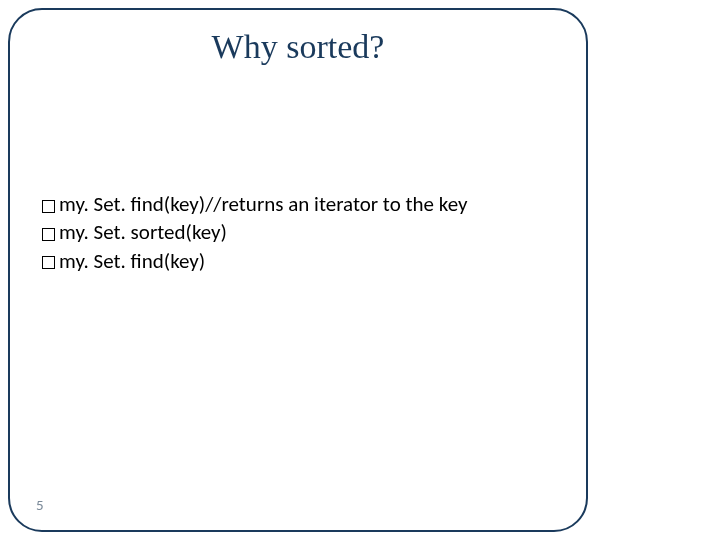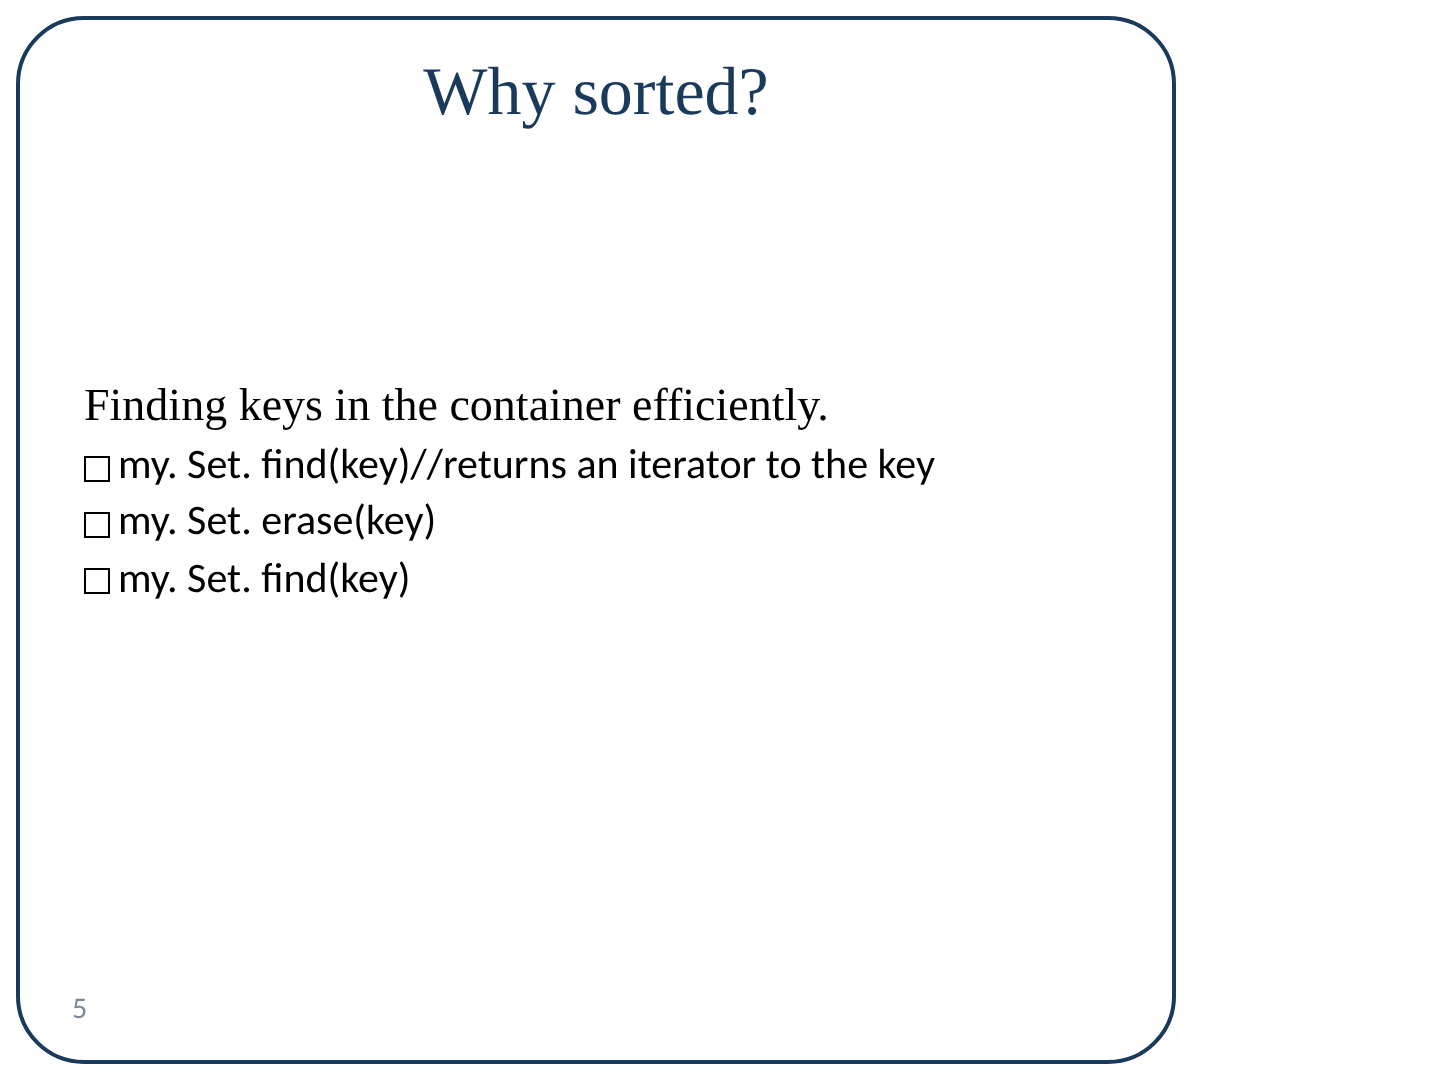--- a/index.html
+++ b/index.html
@@ -87,31 +87,30 @@
 </style>
 </head>
 <body>
 
 <div class="slide">
   <div class="frame"></div>
 
   <div class="title">Why sorted?</div>
 
   <div class="body">
-    <p class="lead">Finding keys in the container efficiently.</p>
 
     <div class="item">
       <span class="bullet-box"></span>
       <span class="api">my. Set. find(key)</span>
       <span class="comment">//returns an iterator to the key</span>
     </div>
 
     <div class="item">
       <span class="bullet-box"></span>
-      <span class="api">my. Set. erase(key)</span>
+      <span class="api">my. Set. sorted(key)</span>
       <span class="comment"></span>
     </div>
 
     <div class="item">
       <span class="bullet-box"></span>
       <span class="api">my. Set. find(key)</span>
       <span class="comment"></span>
     </div>
   </div>
 

